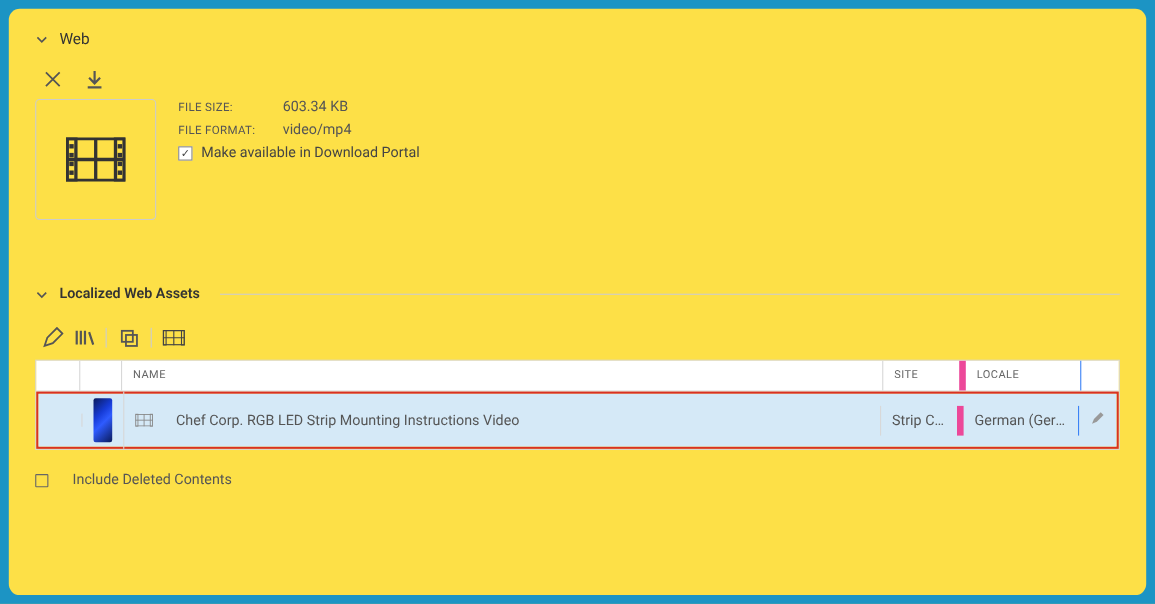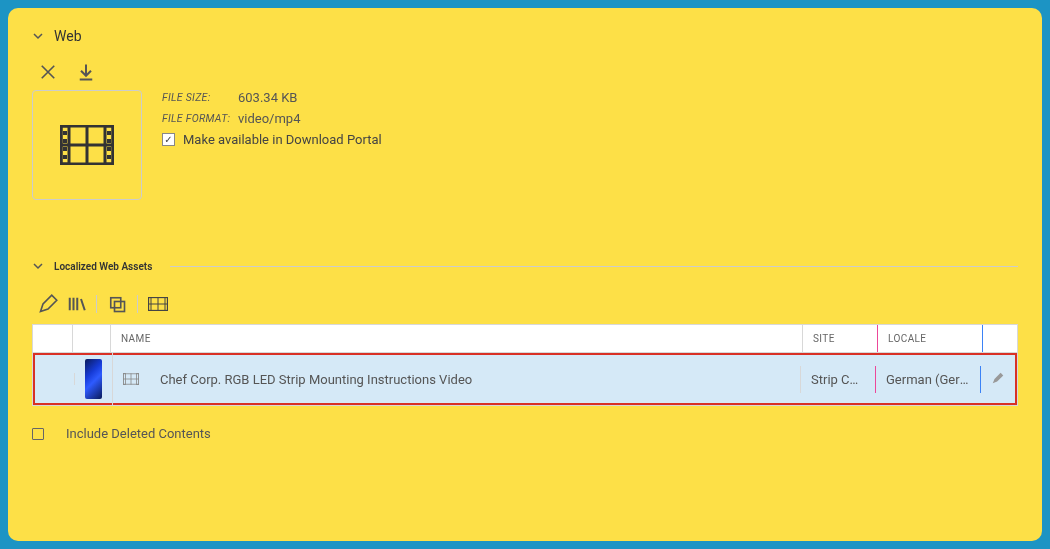--- a/index.html
+++ b/index.html
@@ -26,21 +26,21 @@
     width: 12px; height: 12px;
     display: inline-flex; align-items: center; justify-content: center;
     color: #555;
     cursor: pointer;
   }
   .section-header .title {
     font-size: 14px;
     color: #333;
     font-weight: 400;
   }
-  .section-header.bold .title { font-weight: 600; font-size: 10px; }
+  .section-header.bold .title { font-weight: 600; font-size: 13px; }
   .section-header .rule {
     flex: 1;
     height: 1px;
     background: #ccc;
     margin-left: 8px;
   }
   .top-actions {
     display: flex;
     gap: 18px;
     margin-bottom: 8px;
@@ -73,27 +73,26 @@
   .thumb-box svg { width: 54px; height: 40px; }
   .meta {
     font-size: 12.5px;
     color: #555;
   }
   .meta-row {
     display: flex;
     margin-bottom: 6px;
   }
   .meta-label {
-    width: 76px;
+    width: 95px;
     text-transform: uppercase;
     font-size: 10.5px;
     letter-spacing: 0.3px;
     color: #555;
     padding-top: 1px;
-    font-style: italic;
   }
   .meta-value {
     font-size: 13px;
     color: #555;
     text-align: center;
   }
   .check-row {
     display: flex;
     align-items: center;
     gap: 8px;
@@ -134,21 +133,21 @@
     letter-spacing: 0.4px;
     color: #666;
     text-transform: uppercase;
   }
   .th, .td {
     padding: 8px 10px;
   }
   .col-handle { width: 40px; border-right:1px solid #d8d8d8;}
   .col-thumb  { width: 38px; border-right:1px solid #d8d8d8; padding:4px;}
   .col-name   { flex: 1; border-right:1px solid #d8d8d8;}
-  .col-site   { width: 75px; border-right:1px solid #ec4899;}
+  .col-site   { width: 75px; border-right:6px solid #ec4899;}
   .col-locale { width: 105px; border-right:1px solid #3b82f6;}
   .col-act    { width: 34px; }
   .tbody-wrap {
     border: 2px solid #d93025;
   }
   .trow {
     display: flex;
     align-items: center;
     background: #d5e9f7;
     font-size: 13px;

